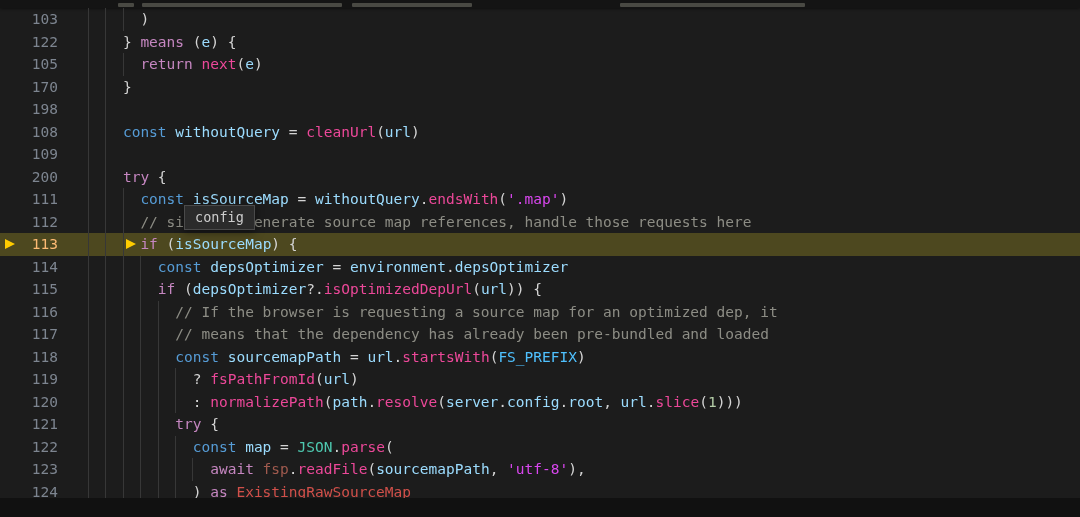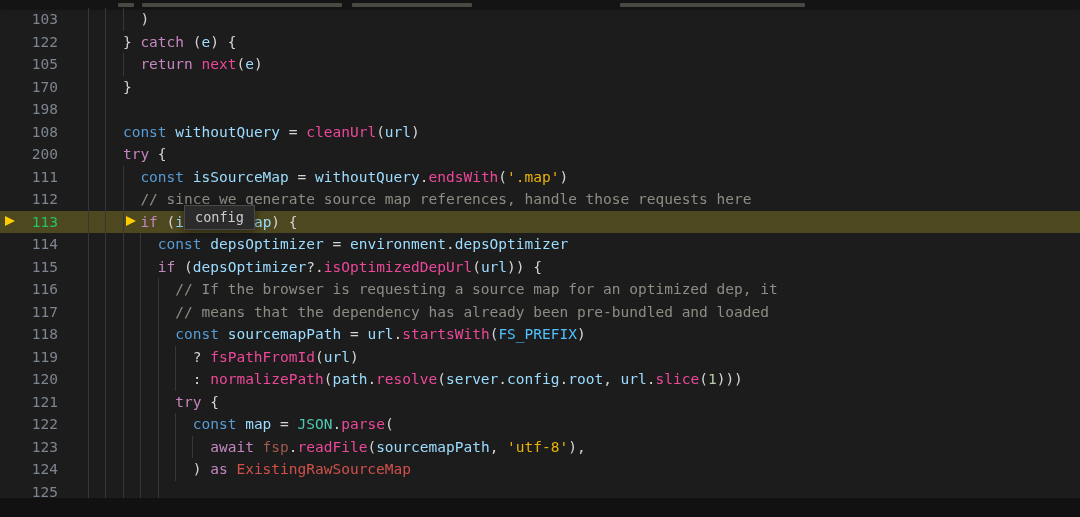--- a/index.html
+++ b/index.html
@@ -30,21 +30,21 @@
     white-space:pre;
   }
   .row.current{background:var(--current-line-bg,#4d481f);}
   .glyph{flex:none;width:24px;position:relative;}
   .num{
     flex:none;width:34px;
     text-align:right;
     color:var(--gutter-fg,#7d8590);
     user-select:none;
   }
-  .row.current .num{color:#22c55e;}
+  .row.current .num{color:#fdba74;}
   .code{flex:1;min-width:0;position:relative;white-space:pre;}
   .code .text{display:inline-block;padding-left:30px;}
   .guide{
     position:absolute;top:0;bottom:0;width:1px;
     background:var(--guide,#373737);
   }
   .dbg-arrow{
     position:absolute;left:5px;top:5.5px;
     width:0;height:0;
     border-left:10px solid var(--arrow,#ffcc00);
@@ -65,38 +65,39 @@
     border:1px solid var(--tooltip-border,#4a4a4a);
     color:var(--tooltip-fg,#cdcdcd);
     padding:2px 10px 3px 10px;
     font-family:"DejaVu Sans Mono",monospace;
     font-size:13.5px;
     line-height:18px;
     box-shadow:0 2px 8px rgba(0,0,0,.5);
     z-index:5;
   }
 </style>
-<style>.tok-pun{color:#d4d4d4}.tok-kw{color:#c586c0}.tok-decl{color:#569cd6}.tok-var{color:#9cdcfe}.tok-fn{color:#ec4899}.tok-str{color:#eab308}.tok-cm{color:#8d8d85}.tok-cst{color:#4fc1ff}.tok-num{color:#b5cea8}.tok-cls{color:#4ec9b0}.tok-err{color:#d1504a}.tok-errdim{color:#a05a4e}</style></head>
+<style>.tok-pun{color:#d4d4d4}.tok-kw{color:#c586c0}.tok-decl{color:#569cd6}.tok-var{color:#9cdcfe}.tok-fn{color:#ec4899}.tok-str{color:#d946ef}.tok-cm{color:#8d8d85}.tok-cst{color:#4fc1ff}.tok-num{color:#b5cea8}.tok-cls{color:#4ec9b0}.tok-err{color:#d1504a}.tok-errdim{color:#a05a4e}</style></head>
 <body>
 
 <div id="editor" style="--bg: #1c1c1c; --strip-bg: #141414; --gutter-fg: #7d8590; --current-line-bg: #4d481f; --arrow: #ffcc00; --guide: #373737; --tooltip-bg: #2b2b2b; --tooltip-border: #4a4a4a; --tooltip-fg: #cdcdcd;">
   <div id="top-strip">
     <i class="frag" style="left:118px;width:16px"></i>
     <i class="frag" style="left:142px;width:200px"></i>
     <i class="frag" style="left:352px;width:120px"></i>
     <i class="frag" style="left:620px;width:185px"></i>
   </div>
 
   <div id="code-lines">
       <div class="row"><div class="glyph"></div><div class="num">103</div><div class="code"><span class="guide" style="left: 30px;"></span><span class="guide" style="left: 47.4px;"></span><span class="guide" style="left: 64.8px;"></span><span class="text"><span class="tok-pun">      )</span></span></div></div>
-      <div class="row"><div class="glyph"></div><div class="num">122</div><div class="code"><span class="guide" style="left: 30px;"></span><span class="guide" style="left: 47.4px;"></span><span class="text"><span class="tok-pun">    } </span><span class="tok-kw">catch</span><span class="tok-pun"> (</span><span class="tok-var">e</span><span class="tok-pun">) {</span></span></div></div>
+      <div class="row"><div class="glyph"></div><div class="num">122</div><div class="code"><span class="guide" style="left: 30px;"></span><span class="guide" style="left: 47.4px;"></span><span class="text"><span class="tok-pun">    } </span><span class="tok-kw">means</span><span class="tok-pun"> (</span><span class="tok-var">e</span><span class="tok-pun">) {</span></span></div></div>
       <div class="row"><div class="glyph"></div><div class="num">105</div><div class="code"><span class="guide" style="left: 30px;"></span><span class="guide" style="left: 47.4px;"></span><span class="guide" style="left: 64.8px;"></span><span class="text"><span class="tok-pun">      </span><span class="tok-kw">return</span><span class="tok-pun"> </span><span class="tok-fn">next</span><span class="tok-pun">(</span><span class="tok-var">e</span><span class="tok-pun">)</span></span></div></div>
       <div class="row"><div class="glyph"></div><div class="num">170</div><div class="code"><span class="guide" style="left: 30px;"></span><span class="guide" style="left: 47.4px;"></span><span class="text"><span class="tok-pun">    }</span></span></div></div>
       <div class="row"><div class="glyph"></div><div class="num">198</div><div class="code"><span class="guide" style="left: 30px;"></span><span class="guide" style="left: 47.4px;"></span><span class="text"></span></div></div>
       <div class="row"><div class="glyph"></div><div class="num">108</div><div class="code"><span class="guide" style="left: 30px;"></span><span class="guide" style="left: 47.4px;"></span><span class="text"><span class="tok-pun">    </span><span class="tok-decl">const</span><span class="tok-pun"> </span><span class="tok-var">withoutQuery</span><span class="tok-pun"> = </span><span class="tok-fn">cleanUrl</span><span class="tok-pun">(</span><span class="tok-var">url</span><span class="tok-pun">)</span></span></div></div>
+      <div class="row"><div class="glyph"></div><div class="num">109</div><div class="code"><span class="guide" style="left: 30px;"></span><span class="guide" style="left: 47.4px;"></span><span class="text"></span></div></div>
       <div class="row"><div class="glyph"></div><div class="num">200</div><div class="code"><span class="guide" style="left: 30px;"></span><span class="guide" style="left: 47.4px;"></span><span class="text"><span class="tok-pun">    </span><span class="tok-kw">try</span><span class="tok-pun"> {</span></span></div></div>
       <div class="row"><div class="glyph"></div><div class="num">111</div><div class="code"><span class="guide" style="left: 30px;"></span><span class="guide" style="left: 47.4px;"></span><span class="guide" style="left: 64.8px;"></span><span class="text"><span class="tok-pun">      </span><span class="tok-decl">const</span><span class="tok-pun"> </span><span class="tok-var">isSourceMap</span><span class="tok-pun"> = </span><span class="tok-var">withoutQuery</span><span class="tok-pun">.</span><span class="tok-fn">endsWith</span><span class="tok-pun">(</span><span class="tok-str">'.map'</span><span class="tok-pun">)</span></span></div></div>
       <div class="row"><div class="glyph"></div><div class="num">112</div><div class="code"><span class="guide" style="left: 30px;"></span><span class="guide" style="left: 47.4px;"></span><span class="guide" style="left: 64.8px;"></span><span class="text"><span class="tok-pun">      </span><span class="tok-cm">// since we generate source map references, handle those requests here</span></span></div></div>
       <div class="row current"><div class="glyph"><span class="dbg-arrow"></span></div><div class="num">113</div><div class="code"><span class="guide" style="left: 30px;"></span><span class="guide" style="left: 47.4px;"></span><span class="guide" style="left: 64.8px;"></span><span class="inline-arrow" style="left: 68.2px;"></span><span class="text"><span class="tok-pun">      </span><span class="tok-kw">if</span><span class="tok-pun"> (</span><span class="tok-var">isSourceMap</span><span class="tok-pun">) {</span></span></div></div>
       <div class="row"><div class="glyph"></div><div class="num">114</div><div class="code"><span class="guide" style="left: 30px;"></span><span class="guide" style="left: 47.4px;"></span><span class="guide" style="left: 64.8px;"></span><span class="guide" style="left: 82.2px;"></span><span class="text"><span class="tok-pun">        </span><span class="tok-decl">const</span><span class="tok-pun"> </span><span class="tok-var">depsOptimizer</span><span class="tok-pun"> = </span><span class="tok-var">environment</span><span class="tok-pun">.</span><span class="tok-var">depsOptimizer</span></span></div></div>
       <div class="row"><div class="glyph"></div><div class="num">115</div><div class="code"><span class="guide" style="left: 30px;"></span><span class="guide" style="left: 47.4px;"></span><span class="guide" style="left: 64.8px;"></span><span class="guide" style="left: 82.2px;"></span><span class="text"><span class="tok-pun">        </span><span class="tok-kw">if</span><span class="tok-pun"> (</span><span class="tok-var">depsOptimizer</span><span class="tok-pun">?.</span><span class="tok-fn">isOptimizedDepUrl</span><span class="tok-pun">(</span><span class="tok-var">url</span><span class="tok-pun">)) {</span></span></div></div>
       <div class="row"><div class="glyph"></div><div class="num">116</div><div class="code"><span class="guide" style="left: 30px;"></span><span class="guide" style="left: 47.4px;"></span><span class="guide" style="left: 64.8px;"></span><span class="guide" style="left: 82.2px;"></span><span class="guide" style="left: 99.6px;"></span><span class="text"><span class="tok-pun">          </span><span class="tok-cm">// If the browser is requesting a source map for an optimized dep, it</span></span></div></div>
       <div class="row"><div class="glyph"></div><div class="num">117</div><div class="code"><span class="guide" style="left: 30px;"></span><span class="guide" style="left: 47.4px;"></span><span class="guide" style="left: 64.8px;"></span><span class="guide" style="left: 82.2px;"></span><span class="guide" style="left: 99.6px;"></span><span class="text"><span class="tok-pun">          </span><span class="tok-cm">// means that the dependency has already been pre-bundled and loaded</span></span></div></div>
       <div class="row"><div class="glyph"></div><div class="num">118</div><div class="code"><span class="guide" style="left: 30px;"></span><span class="guide" style="left: 47.4px;"></span><span class="guide" style="left: 64.8px;"></span><span class="guide" style="left: 82.2px;"></span><span class="guide" style="left: 99.6px;"></span><span class="text"><span class="tok-pun">          </span><span class="tok-decl">const</span><span class="tok-pun"> </span><span class="tok-var">sourcemapPath</span><span class="tok-pun"> = </span><span class="tok-var">url</span><span class="tok-pun">.</span><span class="tok-fn">startsWith</span><span class="tok-pun">(</span><span class="tok-cst">FS_PREFIX</span><span class="tok-pun">)</span></span></div></div>
       <div class="row"><div class="glyph"></div><div class="num">119</div><div class="code"><span class="guide" style="left: 30px;"></span><span class="guide" style="left: 47.4px;"></span><span class="guide" style="left: 64.8px;"></span><span class="guide" style="left: 82.2px;"></span><span class="guide" style="left: 99.6px;"></span><span class="guide" style="left: 117px;"></span><span class="text"><span class="tok-pun">            ? </span><span class="tok-fn">fsPathFromId</span><span class="tok-pun">(</span><span class="tok-var">url</span><span class="tok-pun">)</span></span></div></div>

